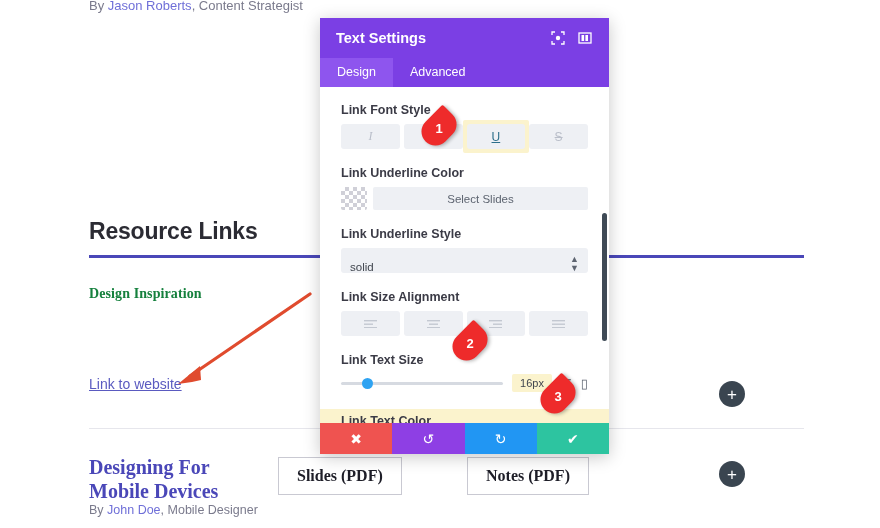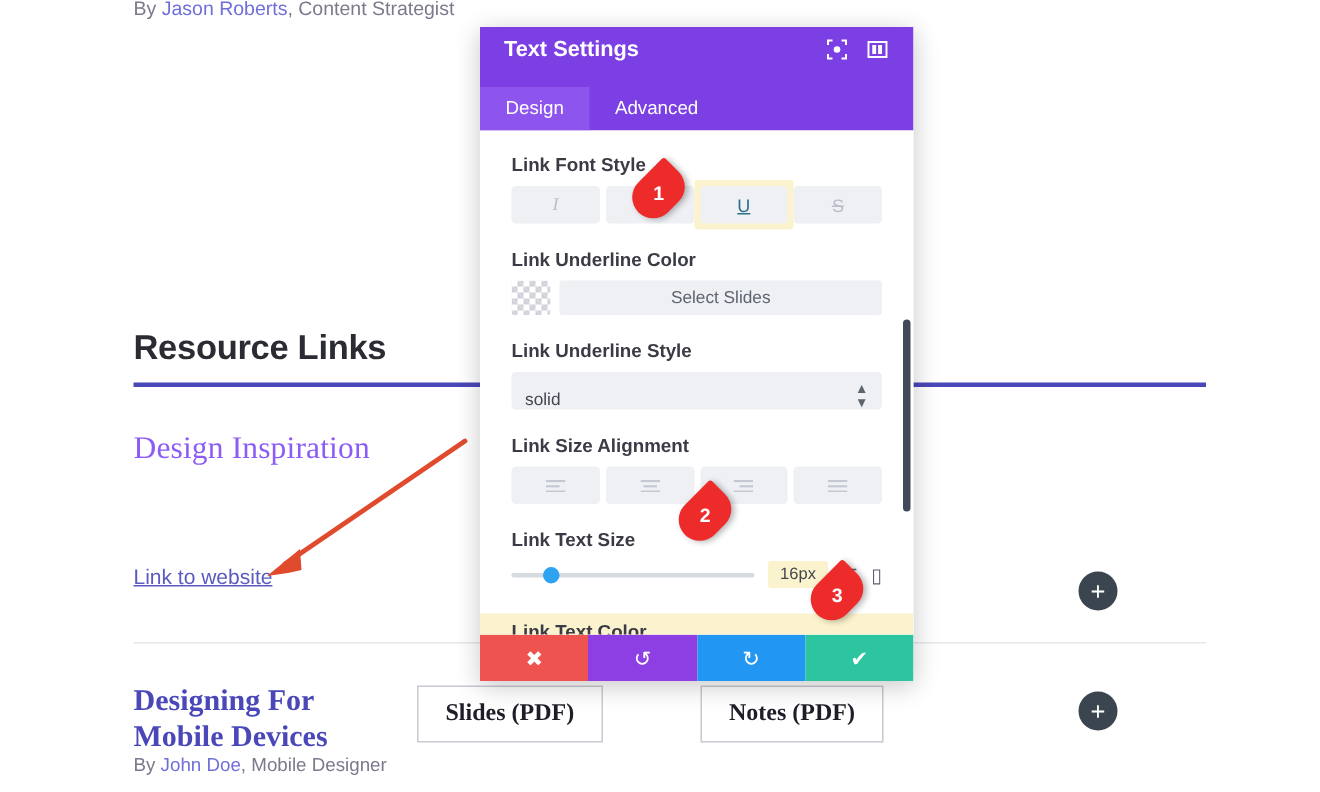--- a/index.html
+++ b/index.html
@@ -23,21 +23,21 @@
     font-size: 23px; font-weight: bold; color: #2b2b33;
     letter-spacing: -0.2px;
   }
   .divider {
     position: absolute; left: 89px; top: 255px; width: 715px; height: 3px;
     background: #4a47b8;
   }
   .res-title {
     position: absolute; left: 89px; top: 286px;
     font-family: "Liberation Serif", serif;
-    font-size: 21px; font-weight: normal; color: #8b5cf6;
+    font-size: 14px; font-weight: bold; color: #15803d;
     letter-spacing: 0.1px;
   }
   .res-link {
     position: absolute; left: 89px; top: 376px;
     font-size: 14px; color: #5a5ac0;
     text-decoration: underline; cursor: pointer;
   }
   .row-divider {
     position: absolute; left: 89px; top: 428px; width: 715px; height: 1px;
     background: #e6e6ec;
@@ -78,21 +78,21 @@
   .arrow-svg { position: absolute; left: 168px; top: 288px; pointer-events: none; }
 
   
   .modal {
     position: absolute; left: 320px; top: 18px; width: 289px; height: 436px;
     background: #fff; box-shadow: 0 3px 16px rgba(0,0,0,0.22);
     display: flex; flex-direction: column; overflow: hidden;
   }
   .modal-header {
     height: 40px; background: #7b3fe4;
-    display: flex; align-items: flex-end; padding: 17px 16px;
+    display: flex; align-items: center; padding: 17px 16px;
     flex: none;
   }
   .modal-title { color: #fff; font-size: 14.5px; font-weight: bold; flex: 1; }
   .hdr-icon {
     width: 17px; height: 17px; margin-left: 10px; cursor: pointer;
     display: flex; align-items: center; justify-content: center;
   }
   .modal-tabs { height: 29px; background: #7b3fe4; display: flex; flex: none; }
   .tab {
     padding: 0 17px; height: 29px; line-height: 29px;

